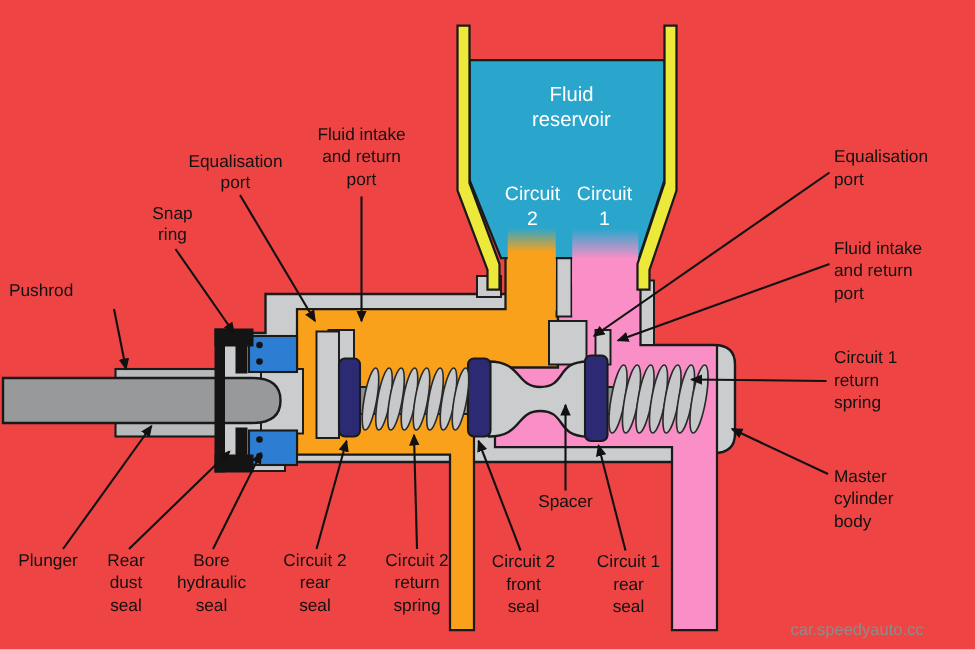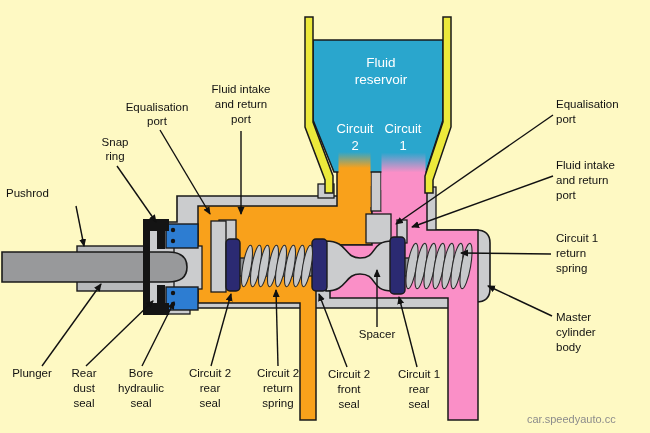--- a/index.html
+++ b/index.html
@@ -1,16 +1,16 @@
 <!DOCTYPE html>
 <html><head>
 <meta charset="utf-8">
 <style>
   html,body{margin:0;padding:0;background:#fff;}
-  #stage{position:relative;width:650px;height:433px;background:#fef9c3;overflow:hidden;
+  #stage{position:relative;width:650px;height:433px;background:#ef4444;overflow:hidden;
          font-family:"Liberation Sans",sans-serif;}
   svg{position:absolute;left:0;top:0;}
   text{font-family:"Liberation Sans",sans-serif;}
   .lbl{font-size:11.5px;fill:#111111;}
   .mid{text-anchor:middle;}
   .white-lbl{font-size:13px;fill:#ffffff;}
   .res-lbl{font-size:13.5px;fill:#ffffff;}
   .wm{font-size:11px;fill:#8c8c8c;}
   .metal{fill:#cbccce;stroke:#1a1a1a;stroke-width:1.6;}
   .metal-thin{fill:#cbccce;stroke:#1a1a1a;stroke-width:1.3;}

